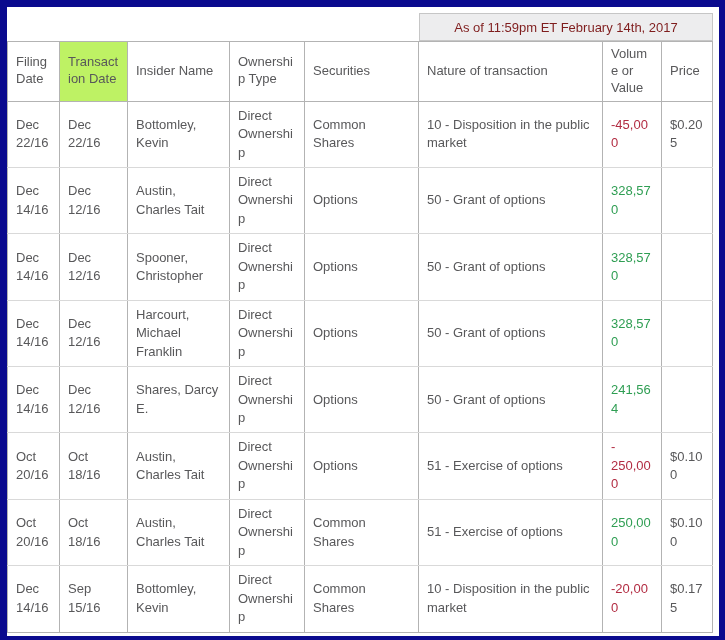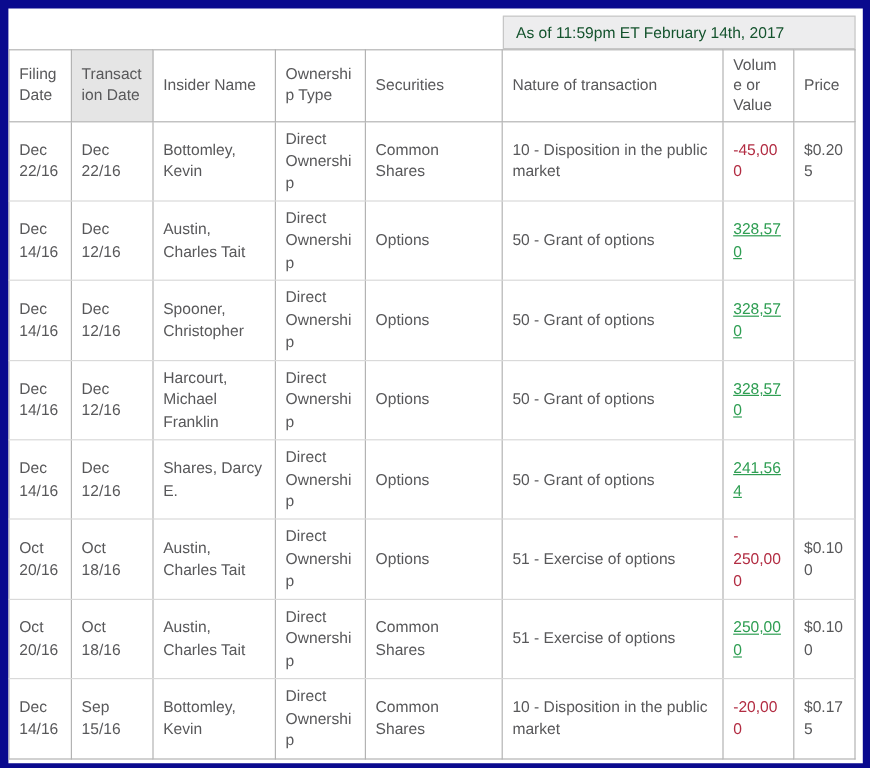--- a/index.html
+++ b/index.html
@@ -6,43 +6,43 @@
   body{font-family:"Liberation Sans","DejaVu Sans",sans-serif;}
   .frame{
     box-sizing:border-box;width:725px;height:640px;
     border-style:solid;border-color:#0a0a8e;
     border-width:7px 6px 4px 7px;
     display:flex;flex-direction:column;overflow:hidden;background:#fff;
   }
   .asof-box{
     box-sizing:border-box;width:294px;margin:6px 6px 0 auto;
     background:#ededee;border:1px solid #c6c6c6;
-    color:#14532d;font-size:13px;padding:6px 10px 5px 10px;
+    color:#7f1d1d;font-size:13px;padding:6px 10px 5px 10px;text-align:center;
   }
   table{border-collapse:collapse;table-layout:fixed;width:705px;margin:0;}
   col.c0{width:52px}col.c1{width:68px}col.c2{width:102px}col.c3{width:75px}
   col.c4{width:114px}col.c5{width:184px}col.c6{width:59px}col.c7{width:51px}
   th,td{
     border-left:1px solid #b3b3b3;border-right:1px solid #b3b3b3;
     text-align:left;vertical-align:middle;font-weight:normal;
     color:#58585a;font-size:13px;word-wrap:break-word;
   }
   thead th{
     border-top:1px solid #b3b3b3;border-bottom:1px solid #b3b3b3;
     padding:4px 8px;line-height:1.3;cursor:pointer;
   }
-  thead th.hl{background:#e5e5e5;}
+  thead th.hl{background:#bef264;}
   tbody td{
     border-top:1px solid #d9d9d9;border-bottom:1px solid #d9d9d9;
     padding:5px 8px;line-height:1.42;
   }
   tbody tr:last-child td{border-bottom:1px solid #b3b3b3;}
   td.vol{white-space:pre-line;}
   td.vol.neg{color:#b22c42;}
-  td.vol.pos{color:#2f9e53;text-decoration:underline;}
+  td.vol.pos{color:#2f9e53;}
 </style>
 </head>
 <body>
 
 <div class="frame">
 
   <div class="asof-box">As of 11:59pm ET February 14th, 2017</div>
 
   <table>
     <colgroup>

